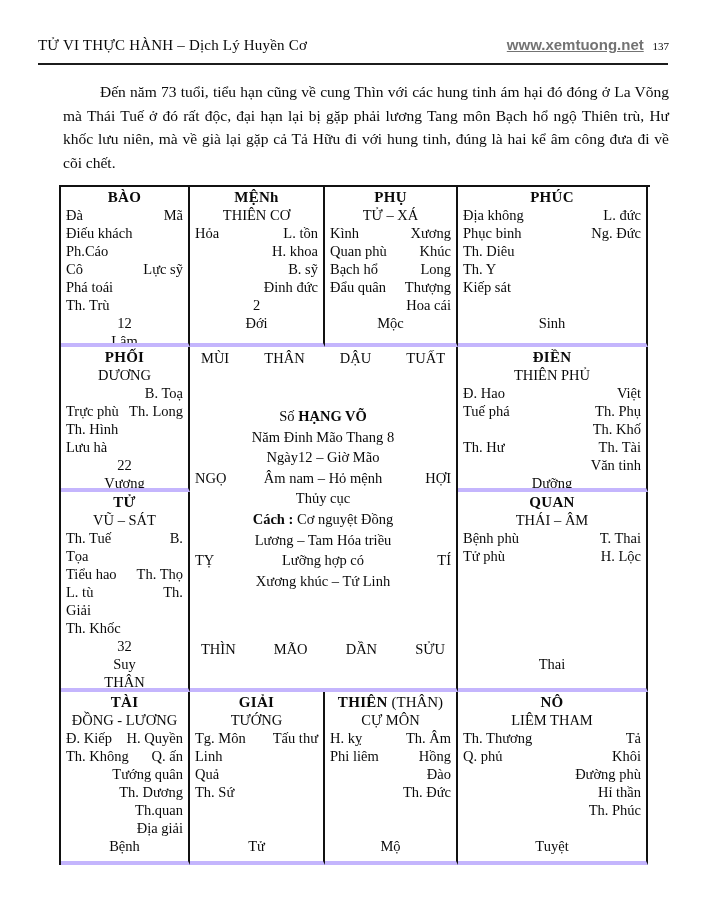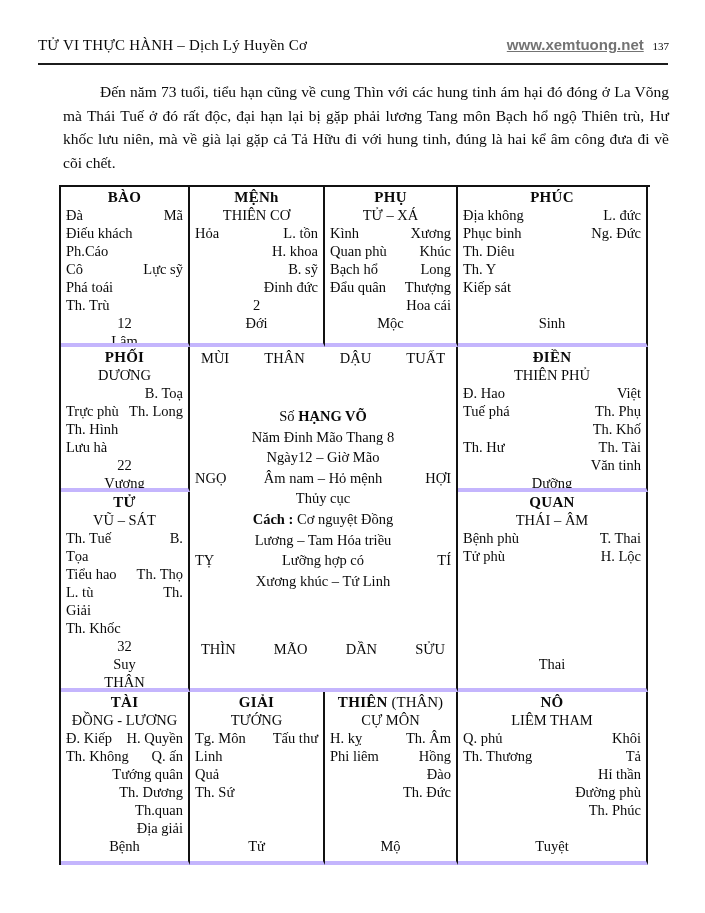--- a/index.html
+++ b/index.html
@@ -388,35 +388,35 @@
         <span>Th. Đức</span>
       </div>
       <div class="cell-line center">&nbsp;</div>
       <div class="cell-line center">&nbsp;</div>
       <div class="cell-line center">Mộ</div>
     </div>
   <div class="cell p-no">
       <div class="cell-title"><b>NÔ</b></div>
       <div class="cell-subtitle">LIÊM THAM</div>
       <div class="cell-line">
+        <span>Th. Thương</span>
+        <span>Tả</span>
+      </div>
+      <div class="cell-line">
         <span>Q. phủ</span>
         <span>Khôi</span>
       </div>
       <div class="cell-line">
-        <span>Th. Thương</span>
-        <span>Tả</span>
+        <span>&nbsp;</span>
+        <span>Đường phù</span>
       </div>
       <div class="cell-line">
         <span>&nbsp;</span>
         <span>Hỉ thần</span>
       </div>
       <div class="cell-line">
         <span>&nbsp;</span>
-        <span>Đường phù</span>
-      </div>
-      <div class="cell-line">
-        <span>&nbsp;</span>
         <span>Th. Phúc</span>
       </div>
       <div class="cell-line center">&nbsp;</div>
       <div class="cell-line center">Tuyệt</div>
     </div>
 </div>
 
 </body></html>

